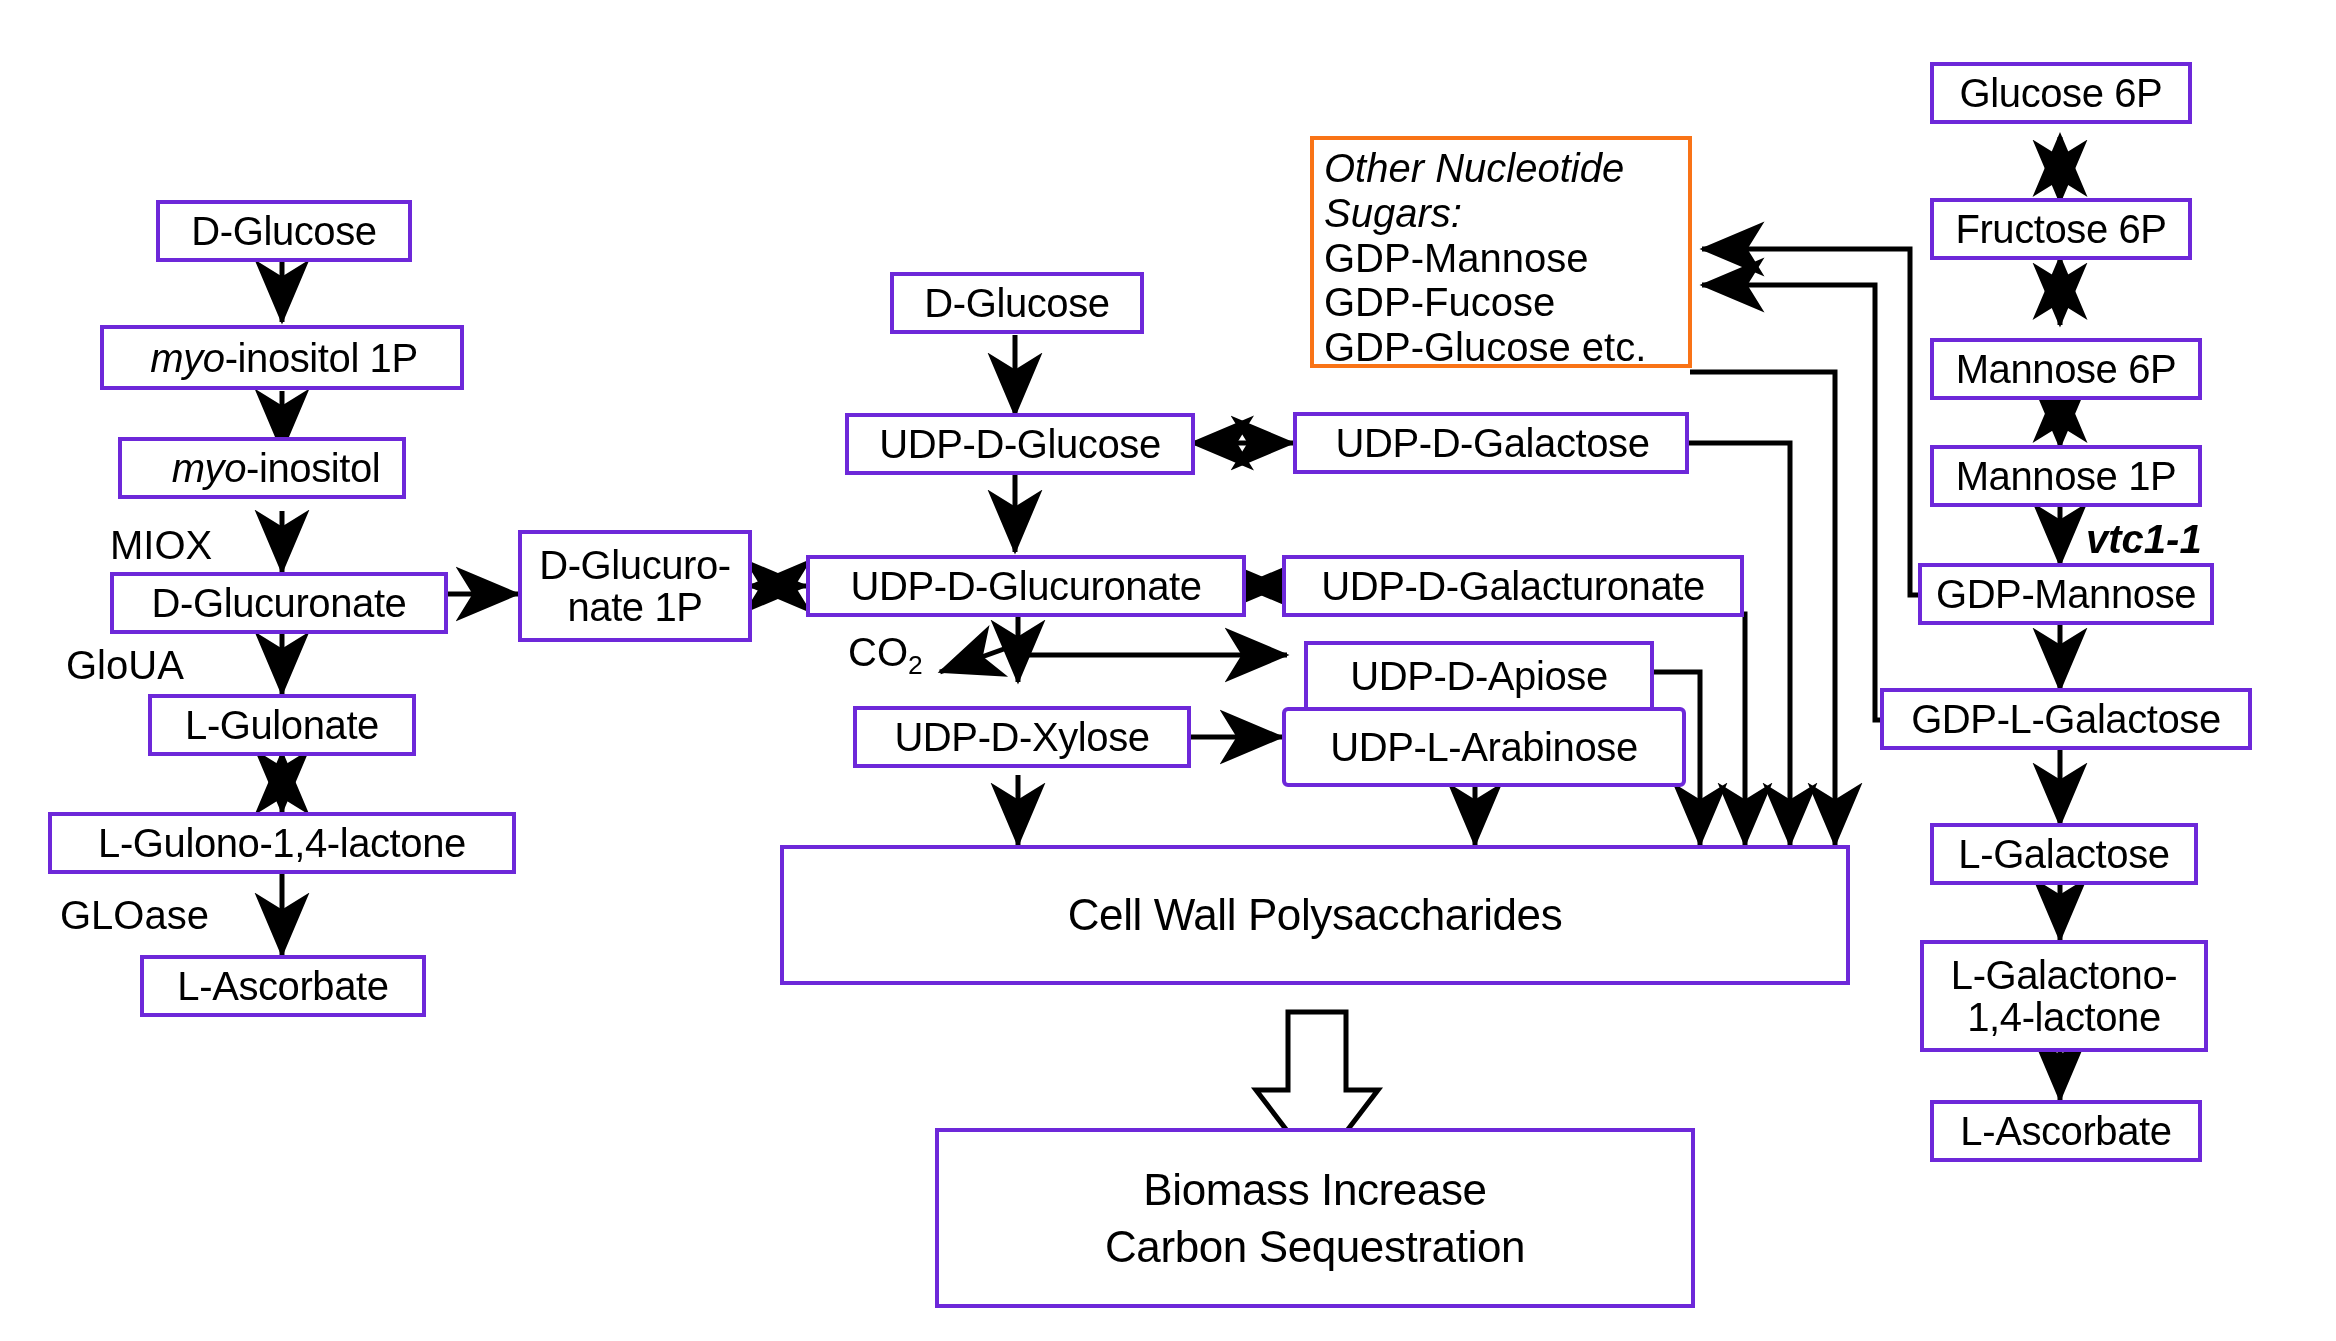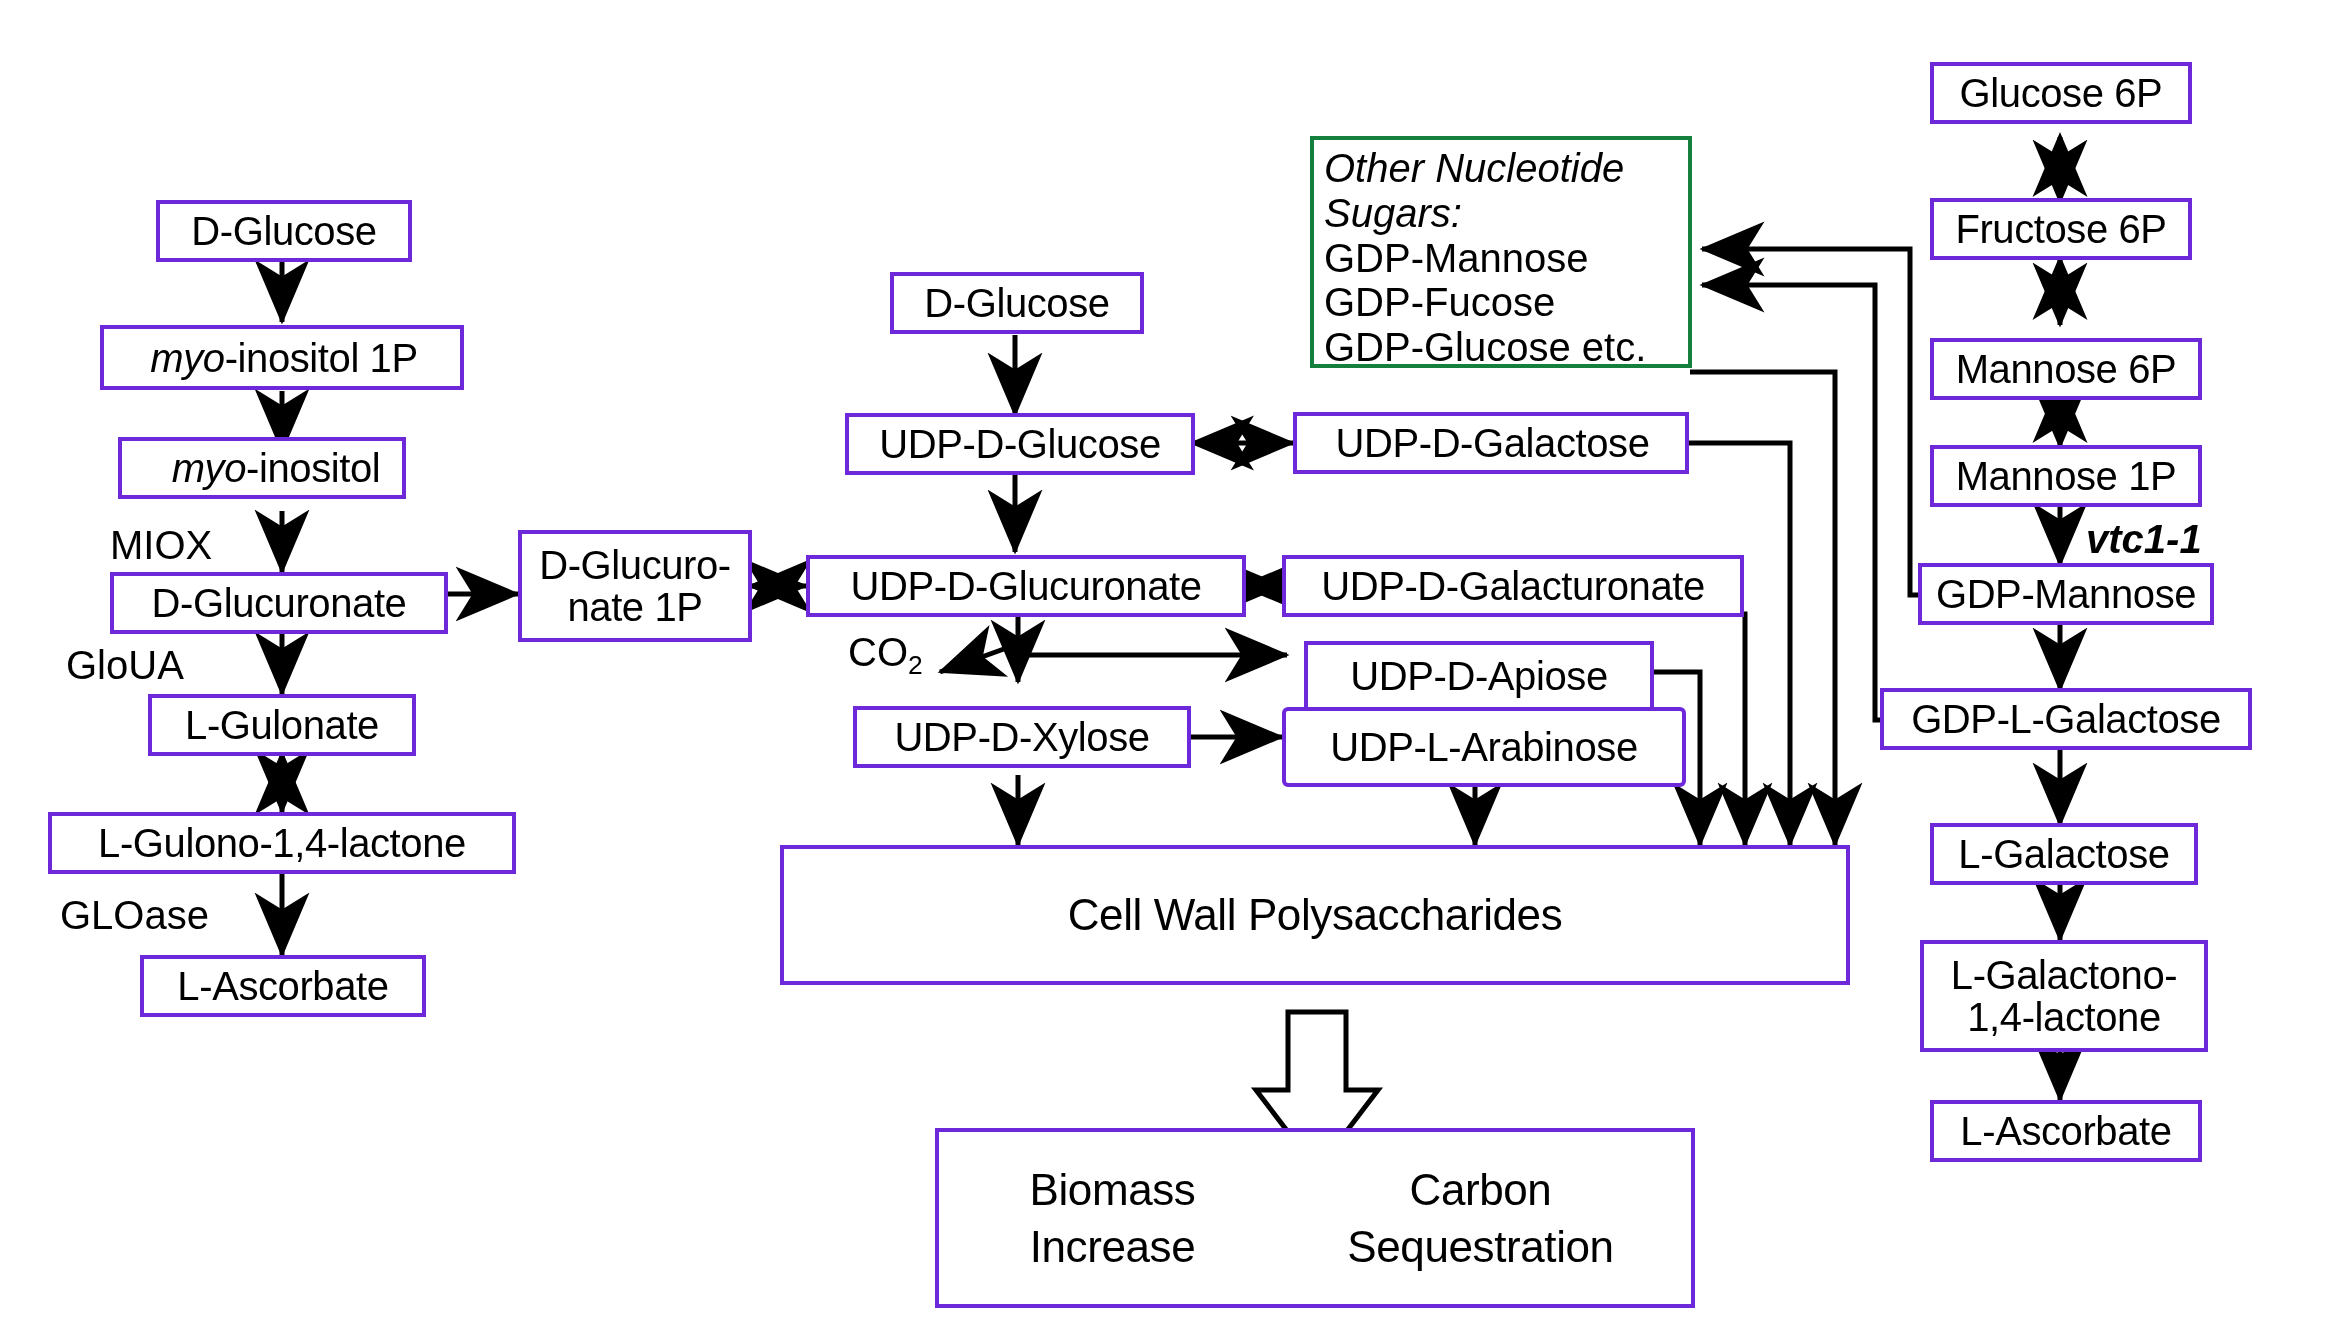--- a/index.html
+++ b/index.html
@@ -47,21 +47,21 @@
     z-index:6;
     background:transparent;
   }
   .lbl-ital-bold{
     font-style:italic;
     font-weight:bold;
   }
   .nucbox{
     position:absolute;
     box-sizing:border-box;
-    border:4px solid #15803d;
+    border:4px solid #f97316;
     background:#fff;
     font-size:40px;
     line-height:1.12;
     text-align:left;
     padding:6px 8px 4px 10px;
     z-index:5;
   }
   .nucbox .hdr{font-style:italic;}
   .wide{
     font-size:44px;
@@ -218,21 +218,21 @@
   </div>
 
   <div class="node" style="left:1282px; top:707px; width:404px; height:80px;border-radius:6px;">
     <span>UDP-L-Arabinose</span>
   </div>
 
   <div class="node wide" style="left:780px; top:845px; width:1070px; height:140px;">
     <span>Cell Wall Polysaccharides</span>
   </div>
 
-  <div class="node wide" style="left:935px; top:1128px; width:760px; height:180px; flex-direction:row; justify-content:center; line-height:1.3;">
+  <div class="node wide" style="left:935px; top:1128px; width:760px; height:180px; flex-direction:column; justify-content:center; line-height:1.3;">
     <span>Biomass Increase</span>
     <span>Carbon Sequestration</span>
   </div>
 
   <div class="nucbox" style="left:1310px; top:136px; width:382px; height:232px;">
     <div class="hdr">Other Nucleotide</div>
     <div class="hdr">Sugars:</div>
     <div>GDP-Mannose</div>
     <div>GDP-Fucose</div>
     <div>GDP-Glucose etc.</div>

